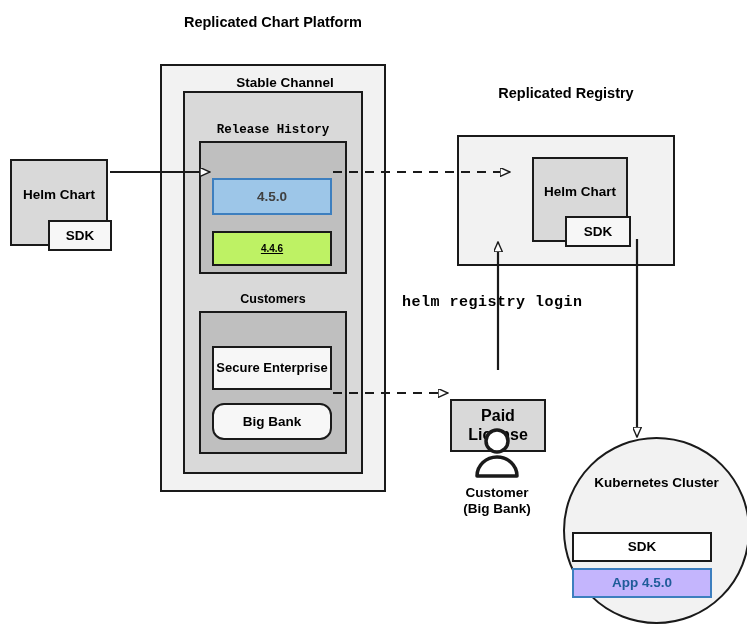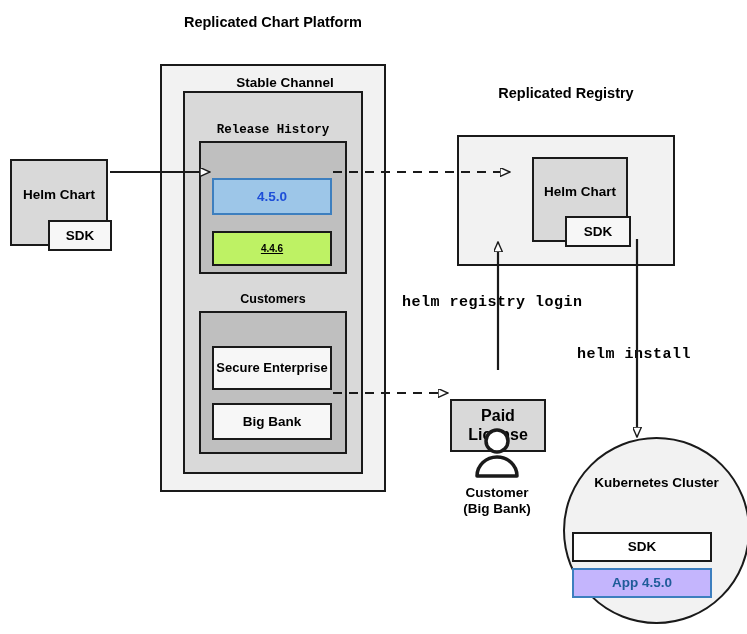--- a/index.html
+++ b/index.html
@@ -72,36 +72,36 @@
   <div class="lbl" style="left:160px; top:14px; width:226px; font-size:14.5px;">Replicated Chart Platform</div>
 
   <div class="box" style="left:160px; top:36px; width:226px; height:428px; background:#f2f2f2;"></div>
 
   <div class="box" style="left:183px; top:63px; width:180px; height:383px; background:#d9d9d9;"></div>
   <div class="title-in" style="left:183px; top:75px; width:180px; font-size:13.5px;padding-left:24px;">Stable Channel</div>
 
   <div class="box" style="left:199px; top:113px; width:148px; height:133px; background:#bfbfbf;"></div>
   <div class="title-in" style="left:199px; top:123px; width:148px; font-size:12.5px;font-family:Liberation Mono, monospace;">Release History</div>
 
-  <div class="box" style="left:212px; top:150px; width:120px; height:37px; background:#9dc6e8; border-color:#3d7fbf; color:#1d4ed8; font-size:13.5px;">
+  <div class="box" style="left:212px; top:150px; width:120px; height:37px; background:#9dc6e8; border-color:#3d7fbf; color:#404040; font-size:13.5px;">
     <span>4.5.0</span>
   </div>
 
   <div class="box" style="left:212px; top:203px; width:120px; height:35px; background:#bef264; font-size:10px;text-decoration:underline;">
     <span>4.4.6</span>
   </div>
 
   <div class="box" style="left:199px; top:283px; width:148px; height:143px; background:#bfbfbf;"></div>
   <div class="title-in" style="left:199px; top:292px; width:148px; font-size:12.5px;">Customers</div>
 
   <div class="box" style="left:212px; top:318px; width:120px; height:44px; background:#f7f7f7; font-size:13px;">
     <span>Secure Enterprise</span>
   </div>
 
-  <div class="box" style="left:212px; top:375px; width:120px; height:37px; background:#f7f7f7; font-size:13.5px;">
+  <div class="box" style="left:212px; top:375px; width:120px; height:37px; background:#f7f7f7; font-size:13.5px;border-radius:12px;">
     <span>Big Bank</span>
   </div>
 
   <div class="box" style="left:10px; top:131px; width:98px; height:87px; background:#d9d9d9; font-size:13.5px; align-items:center; justify-content:center;">
     <span style="transform:translateY(-8px);">Helm Chart</span>
   </div>
   <div class="box" style="left:48px; top:192px; width:64px; height:31px; background:#f7f7f7; font-size:13.5px;">
     <span>SDK</span>
   </div>
 
@@ -136,21 +136,20 @@
 
   <div class="box" style="left:572px; top:504px; width:140px; height:30px; background:#ffffff; font-size:13.5px;">
     <span>SDK</span>
   </div>
 
   <div class="box" style="left:572px; top:540px; width:140px; height:30px; background:#c4b5fd; border-color:#3d7fbf; color:#1f5c99; font-size:13.5px;">
     <span>App 4.5.0</span>
   </div>
 
   <div class="mono" style="left:402px; top:294px;">helm registry login</div>
-  <div class="mono" style="left:577px; top:346px;">helm install</div>
 
   <svg class="overlay">
     <defs>
       <marker id="ah-solid" markerWidth="11" markerHeight="9" refX="10" refY="4.5" orient="auto" markerUnits="userSpaceOnUse">
         <path d="M0,0 L10,4.5 L0,9 z" fill="#ffffff" stroke="#1a1a1a" stroke-width="1.4"></path>
       </marker>
       <marker id="ah-up" markerWidth="11" markerHeight="9" refX="10" refY="4.5" orient="auto" markerUnits="userSpaceOnUse">
         <path d="M0,0 L10,4.5 L0,9 z" fill="#ffffff" stroke="#1a1a1a" stroke-width="1.4"></path>
       </marker>
     </defs>

